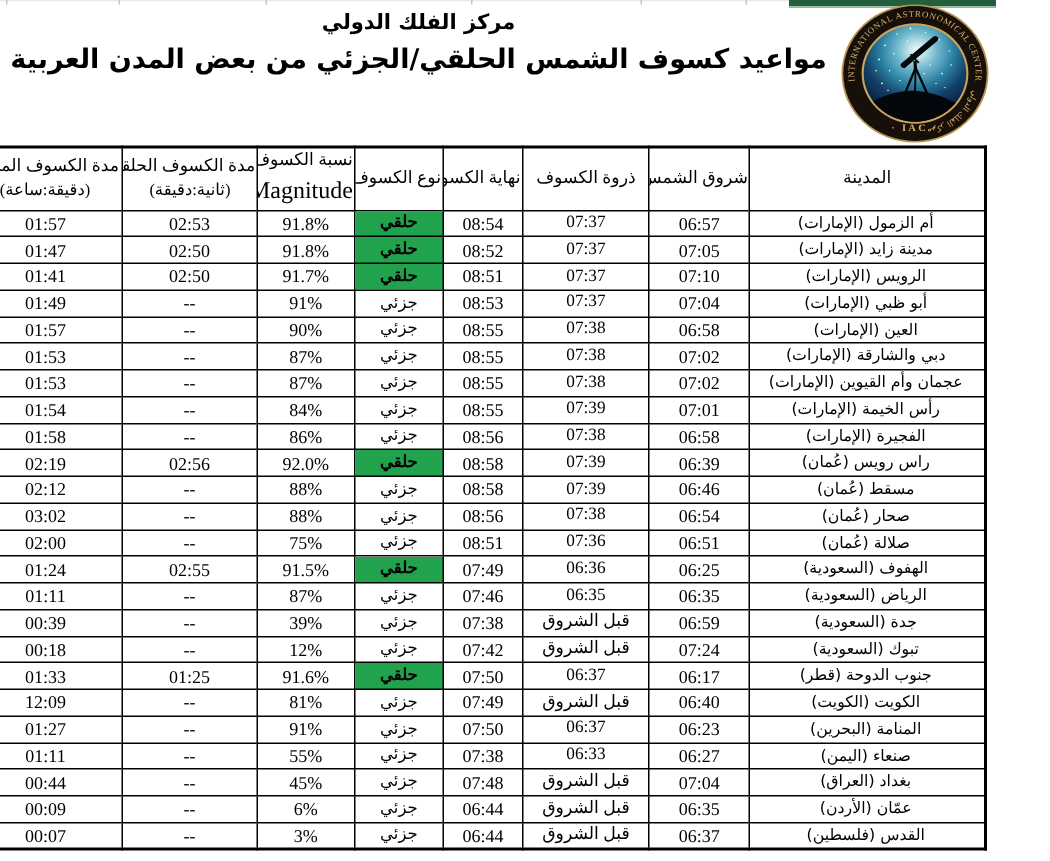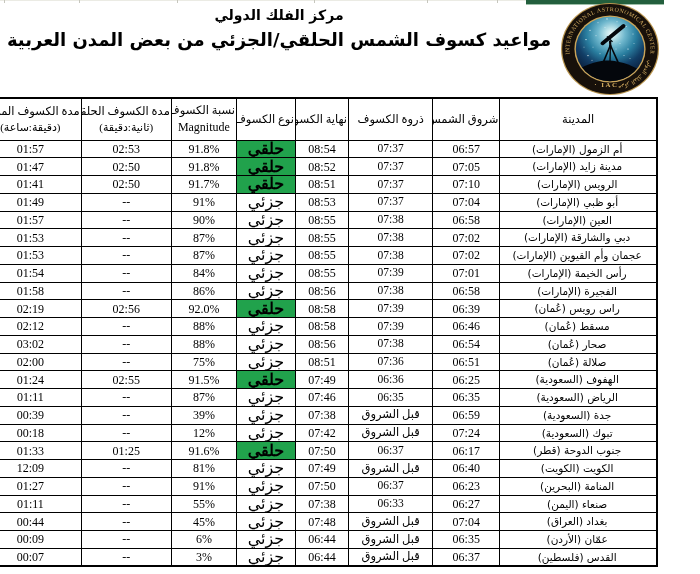--- a/index.html
+++ b/index.html
@@ -24,25 +24,25 @@
 
   
   table.eclipse{position:absolute;top:97px;left:14px;width:680px;border-collapse:collapse;table-layout:fixed;
                 font-family:"Liberation Serif","DejaVu Sans",serif;color:#000;}
   table.eclipse{border:2px solid #000;}
   table.eclipse th, table.eclipse td{border:1px solid #000;overflow:hidden;white-space:nowrap;}
   thead tr{height:42px;}
   th{font-weight:normal;font-size:11.5px;text-align:center;vertical-align:middle;padding:0 1px;line-height:1.45;
      font-family:"Liberation Serif","DejaVu Sans",serif;}
   th .sub{font-size:11px;}
-  th .sub.latin{font-size:12px;}
+  th .sub.latin{font-size:16px;}
   tbody tr{height:17.75px;}
   td{font-size:12px;text-align:center;padding:0;line-height:1;}
   td.c-city{text-align:center;padding:0 3px 0 1px;font-size:10.5px;font-family:"DejaVu Sans",sans-serif;}
-  td.c-type{font-size:16px;font-family:Liberation Sans, sans-serif;}
+  td.c-type{font-size:11px;font-family:Liberation Sans, sans-serif;}
   td.c-peak{font-size:11.5px;}
   td.annular{background:#21a24c;font-weight:bold;}
   col.c-city{width:157px;} col.c-sunrise{width:67px;} col.c-peak{width:84px;} col.c-end{width:53px;}
   col.c-type{width:59px;} col.c-magnitude{width:65px;} col.c-annular_duration{width:90px;} col.c-observed_duration{width:102px;}
 </style>
 </head>
 <body>
 
 <div class="screen">
 

